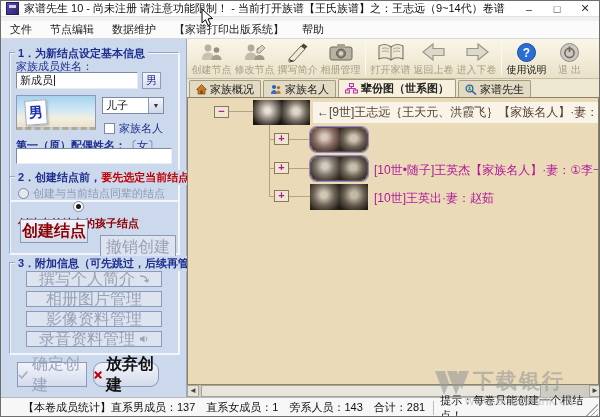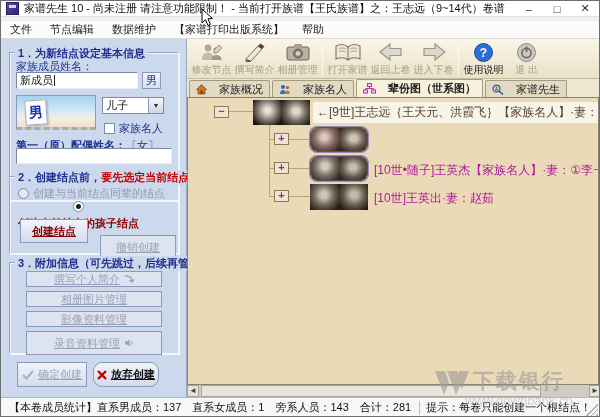--- a/index.html
+++ b/index.html
@@ -30,36 +30,36 @@
   .dropdown{background:#fff;border:1px solid #7b8aa5;display:flex;align-items:center;font-size:11px;color:#111;}
   .dropdown .dd-text{flex:1;padding:0 3px;}
   .dd-btn{width:15px;align-self:stretch;background:linear-gradient(#f4f6fb,#cfd6e8);border-left:1px solid #8a9ab8;display:flex;align-items:center;justify-content:center;font-size:7px;color:#333;}
   .checkbox{width:11px;height:11px;background:#fff;border:1px solid #7b8aa5;display:inline-block;}
   .photobox{background:linear-gradient(180deg,#a6d2ee 0%,#cfe8f6 45%,#f3efe0 72%,#ece2cc 100%);border:1px solid #8a9ab8;border-bottom:3px dashed #b9a98a;position:relative;}
   .photonote{position:absolute;left:8px;top:4px;width:22px;height:25px;background:#fdfdfd;border:1px solid #9aa8c8;transform:rotate(-4deg);display:flex;align-items:center;justify-content:center;font-size:14px;font-weight:bold;color:#1b2fb0;box-shadow:1px 1px 2px rgba(0,0,0,.25);}
   .radio{width:11px;height:11px;border-radius:50%;border:1px solid #7b8aa5;background:#fff;display:inline-block;flex:none;}
   .radio.checked{position:relative;}
   .radio.checked::after{content:"";position:absolute;left:2px;top:2px;width:5px;height:5px;border-radius:50%;background:#1a1a1a;}
   .radio.disabled{background:#e4e8f0;}
-  .panelbtn{background:linear-gradient(#f2f4fa,#d4dbec);border:1px solid #8a9ab8;font-size:11px;display:flex;align-items:center;justify-content:center;gap:4px;text-decoration:underline;}
+  .panelbtn{background:linear-gradient(#f2f4fa,#d4dbec);border:1px solid #8a9ab8;font-size:16px;display:flex;align-items:center;justify-content:center;gap:4px;}
   .panelbtn.disabledbtn{color:#98a2b8;background:#dde3ef;}
   .maroon{color:#8b0000;font-weight:bold;}
   .graytext{color:#8e9ab2;}
 
   
   .toolbar{position:absolute;left:186px;top:38px;width:414px;height:40px;background:linear-gradient(#faf6e8,#e9e1c8);border-bottom:1px solid #c6bda0;display:flex;align-items:flex-start;padding:2px 0 0 3px;}
   .tbtn{width:43px;height:36px;display:flex;flex-direction:column;align-items:center;justify-content:flex-start;flex:none;}
   .tbtn .ticon{height:22px;display:flex;align-items:center;justify-content:center;}
   .tbtn .tlabel{font-size:10px;white-space:nowrap;color:#a89c85;}
   .tbtn.enabled .tlabel{color:#111;}
   .tsep{width:1px;height:34px;background:#c2b99e;border-right:1px solid #fbf8ee;margin:1px 3px;flex:none;}
 
   
   .tabstrip{position:absolute;left:186px;top:78px;width:414px;height:18px;background:#ede6d0;display:flex;align-items:flex-end;padding-left:2px;}
-  .tab{display:flex;align-items:center;gap:12px;font-size:11px;color:#222;background:#e2dac2;border:1px solid #a59b7e;border-bottom:none;border-radius:2px 2px 0 0;padding:1px 6px;margin-right:2px;height:17px;}
+  .tab{display:flex;align-items:center;gap:3px;font-size:11px;color:#222;background:#e2dac2;border:1px solid #a59b7e;border-bottom:none;border-radius:2px 2px 0 0;padding:1px 6px;margin-right:2px;height:17px;}
   .tab.active{background:#f6f0dd;height:18px;font-weight:bold;}
 
   
   .treepanel{position:absolute;left:186px;top:96px;width:412px;height:288px;background:#ebdab8;border:1px solid #8c8468;border-right:1px solid #8c8468;overflow:hidden;}
   .tline{position:absolute;background:#b3a584;}
   .nodebox{position:absolute;width:15px;height:12px;background:#f0e6d0;border:1px solid #8a7a5c;color:#b0189a;font-weight:bold;font-size:11px;line-height:9px;text-align:center;}
   .photo{position:absolute;display:flex;overflow:hidden;}
   .photo.child{border:1px solid #5c4e6e;border-radius:7px;box-shadow:0 0 0 1px #9a8ab0;}
   .face{flex:1;}
   .f1{background:radial-gradient(ellipse at 50% 42%,#e8e2d6 12%,#8a8078 45%,#191512 85%);}
@@ -73,21 +73,21 @@
   .rootlabel{position:absolute;background:#f8f4ea;color:#5a4130;font-size:12px;padding:2px 4px;white-space:nowrap;}
   .childlabel{position:absolute;color:#b0189a;font-size:12px;white-space:nowrap;}
 
   
   .hscroll{position:absolute;left:186px;top:384px;width:414px;height:12px;background:#cfccc2;display:flex;align-items:center;}
   .harrow{width:12px;height:12px;background:#e6e3da;border:1px solid #a8a49a;font-size:8px;line-height:10px;text-align:center;color:#444;flex:none;}
   .hthumb{height:12px;background:#e8e5dc;border:1px solid #a8a49a;}
 
   
   .statusbar{position:absolute;left:0;top:396px;width:100%;height:20px;background:#f7f7f7;border-top:1px solid #b8b8b8;display:flex;align-items:center;font-size:11px;color:#111;}
-  .status-left{padding-left:8px;white-space:pre;}
+  .status-left{padding-left:22px;white-space:pre;}
   .status-div{width:1px;height:14px;background:#bdbdbd;margin:0 6px 0 8px;}
   .resize-grip{position:absolute;right:1px;bottom:1px;width:12px;height:12px;background:
     linear-gradient(135deg,transparent 50%,#aaa 50%,#aaa 55%,transparent 55%,transparent 70%,#aaa 70%,#aaa 75%,transparent 75%,transparent 90%,#aaa 90%);}
 
   
   .watermark{position:absolute;left:434px;top:366px;width:166px;height:48px;z-index:50;pointer-events:none;opacity:.62;}
   .wm-row{display:flex;align-items:flex-end;gap:4px;}
   .wm-name{font-size:21px;font-weight:bold;color:#9b9b9b;letter-spacing:2px;}
   .wm-url{font-size:13px;color:#b4b4b4;margin-left:30px;margin-top:-2px;}
 
@@ -166,21 +166,21 @@
     <div class="groupbox" style="left:8px;top:223px;width:170px;height:92px;">
       <div class="grouptitle">3．附加信息（可先跳过，后续再管理）</div>
       <div class="panelbtn disabledbtn abs" style="left:16px;top:8px;width:136px;height:16px;">
         <span>撰写个人简介</span>
         <svg width="10" height="9" viewBox="0 0 10 9">
             <path d="M1 1 C7 1 8 3 8 7 M8 7 L5.5 5 M8 7 L10 4.5" stroke="#98a2b8" fill="none" stroke-width="1.3"></path>
           </svg>
       </div>
       <div class="panelbtn disabledbtn abs" style="left:16px;top:28px;width:136px;height:16px;">相册图片管理</div>
       <div class="panelbtn disabledbtn abs" style="left:16px;top:48px;width:136px;height:16px;">影像资料管理</div>
-      <div class="panelbtn disabledbtn abs" style="left:16px;top:68px;width:136px;height:24px;">
+      <div class="panelbtn disabledbtn abs" style="left:16px;top:68px;width:136px;height:16px;">
         <span>录音资料管理</span>
         <svg width="10" height="10" viewBox="0 0 10 10">
             <path d="M1 3.5 H3 L5.5 1.5 V8.5 L3 6.5 H1 Z" fill="#98a2b8"></path>
             <path d="M7 3 C8 4 8 6 7 7" stroke="#98a2b8" fill="none"></path>
           </svg>
       </div>
     </div>
 
     <div class="panelbtn abs" style="left:16px;top:323px;width:70px;height:25px;color:#9aa4ba;">
       <svg width="12" height="10" viewBox="0 0 12 10">
@@ -190,20 +190,31 @@
     </div>
     <div class="panelbtn abs" style="left:92px;top:323px;width:66px;height:25px;color:#111;font-weight:bold;border-radius:9px;">
       <svg width="10" height="10" viewBox="0 0 10 10">
           <path d="M1 1 L9 9 M9 1 L1 9" stroke="#c00000" stroke-width="2.4"></path>
         </svg>
       <span>放弃创建</span>
     </div>
   </div>
 
   <div class="toolbar">
+    <div class="tbtn">
+      <span class="ticon">
+        <svg width="26" height="21" viewBox="0 0 26 21">
+            <circle cx="9" cy="6" r="3.4" fill="#b8b0a2"></circle>
+            <path d="M3 17 c0-4.5 3-6.5 6-6.5 s6 2 6 6.5 v1 H3 Z" fill="#c9c1b1"></path>
+            <circle cx="17.5" cy="8" r="2.8" fill="#968e7e"></circle>
+            <path d="M12.5 18 c0-3.6 2.4-5 5-5 s5 1.4 5 5 Z" fill="#a79f8f"></path>
+          </svg>
+      </span>
+      <span class="tlabel">创建节点</span>
+    </div>
     <div class="tbtn">
       <span class="ticon">
         <svg width="26" height="21" viewBox="0 0 26 21">
             <circle cx="9" cy="6" r="3.4" fill="#b2aa9c"></circle>
             <path d="M3 17 c0-4.5 3-6.5 6-6.5 s6 2 6 6.5 v1 H3 Z" fill="#c3bbab"></path>
             <circle cx="17.5" cy="8" r="2.8" fill="#908878"></circle>
             <path d="M12.5 18 c0-3.6 2.4-5 5-5 s5 1.4 5 5 Z" fill="#a19989"></path>
             <path d="M20 3 l3 3 -5 5 -3 0 0 -3 Z" fill="#d8d0c0" stroke="#8a8272" stroke-width=".8"></path>
           </svg>
       </span>

